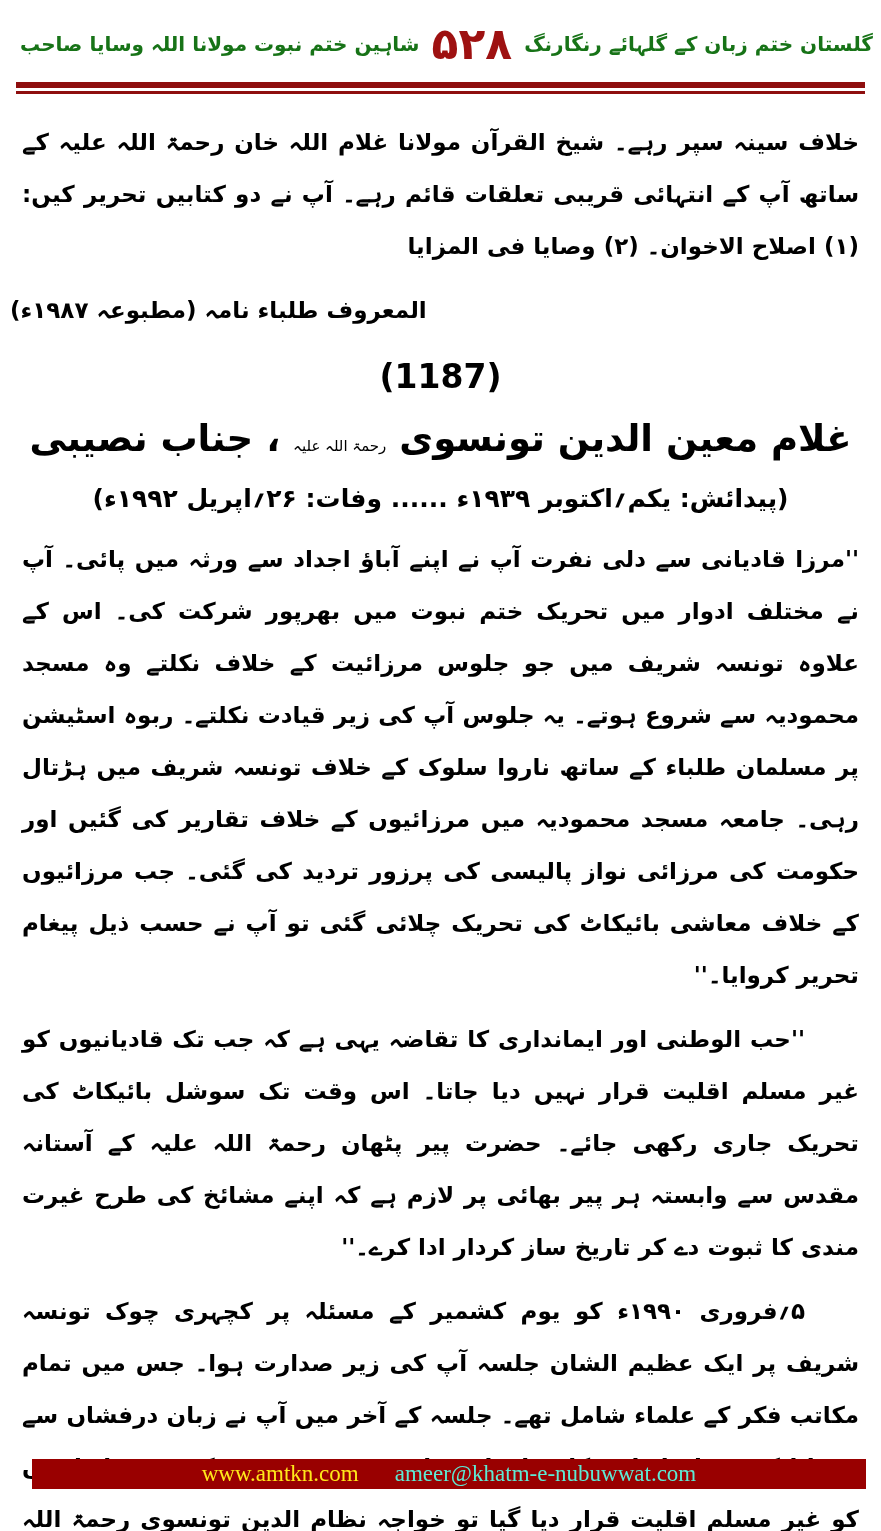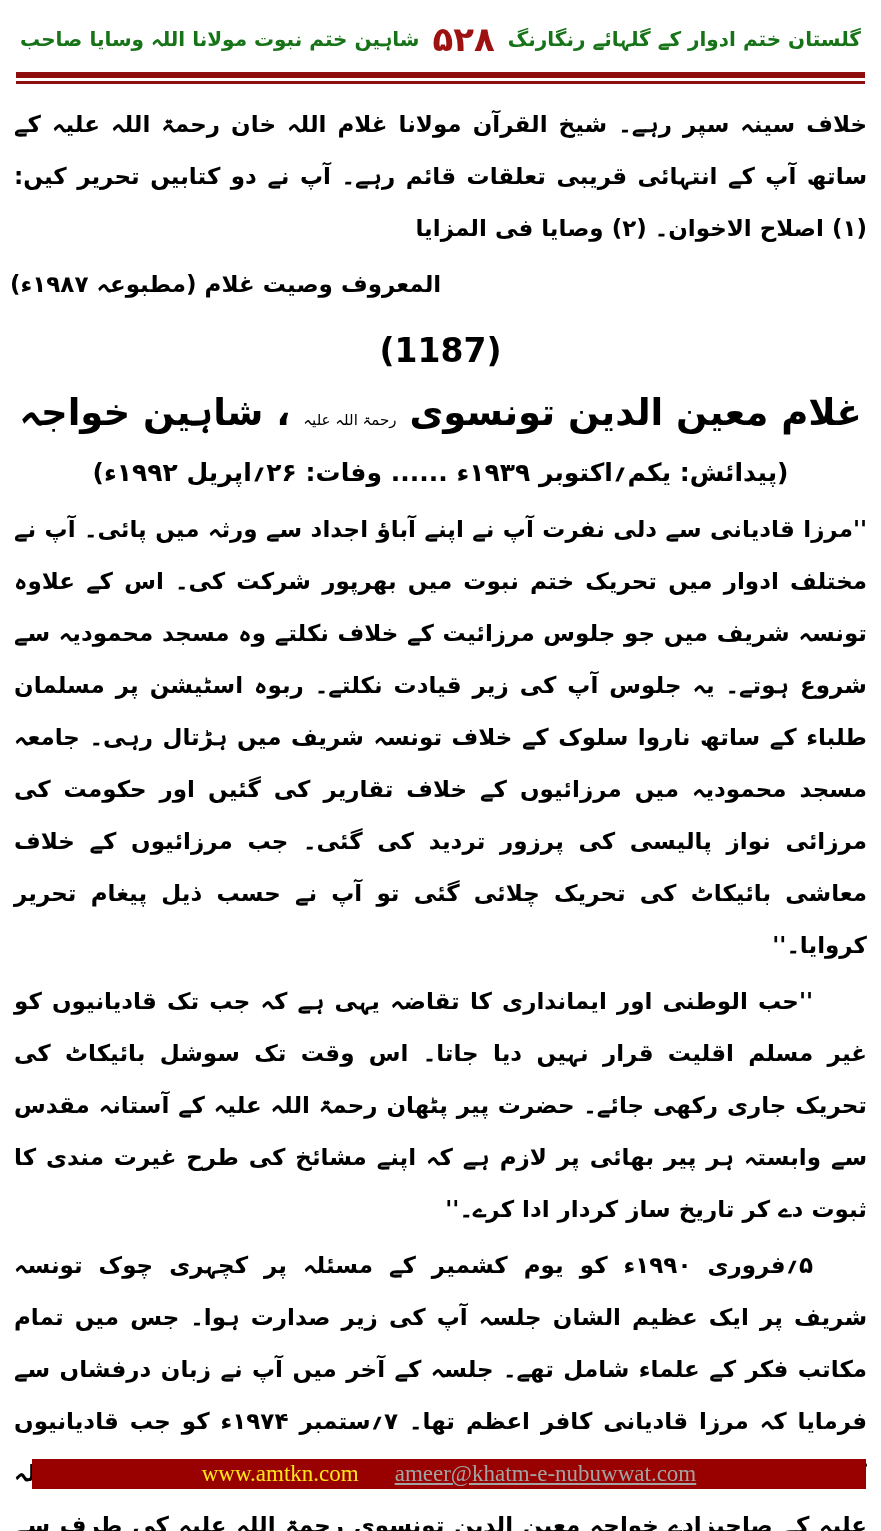--- a/index.html
+++ b/index.html
@@ -17,41 +17,41 @@
     padding:22px 20px 0 20px;
     gap:12px;
   }
   .hdr-side{
     color:var(--header-green,#177317);
     font-size:20px;font-weight:bold;line-height:1.5;
     direction:rtl;white-space:nowrap;
   }
   .hdr-num{
     color:var(--accent-red,#9e1111);
-    font-size:34px;font-weight:bold;line-height:1;
+    font-size:44px;font-weight:bold;line-height:1;
     direction:rtl;
   }
   
   .rule{
     margin:16px 16px 0 16px;
     height:3px;
     border-top:6px solid var(--rule-red,#8e0e0e);
     border-bottom:3px solid var(--rule-red,#8e0e0e);
   }
   
   .content{
     direction:rtl;
     padding:10px 10px 0 10px;
     color:#000;
     font-weight:bold;
     font-size:23px;
     line-height:52px;
     text-align:justify;
   }
-  .para{margin:4px;}
+  .para{margin:12px;}
   .indent{text-indent:54px;}
   .endrow{
     direction:ltr;
     display:flex;justify-content:space-between;align-items:center;
     height:52px;
   }
   .endrow .spacer{width:170px;}
   .entry-num{
     margin:16px 0 6px 0;
     text-align:center;
@@ -70,50 +70,50 @@
   }
   
   .footer-bar{
     position:absolute;left:32px;right:15px;top:1459px;height:30px;
     background:var(--footer-bg,#990000);
     display:flex;align-items:center;justify-content:center;gap:36px;
     font-family:"Liberation Serif",serif;
     font-size:23px;white-space:nowrap;
   }
   .f-yellow{color:var(--footer-yellow,#ffe81a);}
-  .f-white{color:#a3a3a3;text-decoration:underline;}
+  .f-white{color:#5eead4;}
 </style>
 </head>
 <body>
 
 <div class="page" style="--header-green: #177317; --accent-red: #9e1111; --rule-red: #8e0e0e; --footer-bg: #990000; --footer-yellow: #ffe81a;">
 
   <header class="hdr">
     <div class="hdr-side" dir="rtl">شاہین ختم نبوت مولانا اللہ وسایا صاحب</div>
     <div class="hdr-num">۵۲۸</div>
-    <div class="hdr-side" dir="rtl">گلستان ختم ادوار کے گلہائے رنگارنگ</div>
+    <div class="hdr-side" dir="rtl">گلستان ختم زبان کے گلہائے رنگارنگ</div>
   </header>
 
   <div class="rule"></div>
 
   <main class="content">
 
     <p class="para">خلاف سینہ سپر رہے۔ شیخ القرآن مولانا غلام اللہ خان رحمۃ اللہ علیہ کے ساتھ آپ کے انتہائی قریبی تعلقات قائم رہے۔ آپ نے دو کتابیں تحریر کیں: (۱) اصلاح الاخوان۔ (۲) وصایا فی المزایا</p>
 
     <div class="endrow">
-      <span dir="rtl">المعروف وصیت غلام (مطبوعہ ۱۹۸۷ء)</span>
+      <span dir="rtl">المعروف طلباء نامہ (مطبوعہ ۱۹۸۷ء)</span>
       <span class="spacer"></span>
     </div>
 
     <h2 class="entry-num">(1187)</h2>
 
     <h1 class="entry-name">
       <span>غلام معین الدین تونسوی</span>
       <span class="honorific">رحمۃ اللہ علیہ</span>
-      <span>، شاہین خواجہ</span>
+      <span>، جناب نصیبی</span>
     </h1>
 
     <h3 class="entry-dates">(پیدائش: یکم؍اکتوبر ۱۹۳۹ء ...... وفات: ۲۶؍اپریل ۱۹۹۲ء)</h3>
 
 
     <p class="para">''مرزا قادیانی سے دلی نفرت آپ نے اپنے آباؤ اجداد سے ورثہ میں پائی۔ آپ نے مختلف ادوار میں تحریک ختم نبوت میں بھرپور شرکت کی۔ اس کے علاوہ تونسہ شریف میں جو جلوس مرزائیت کے خلاف نکلتے وہ مسجد محمودیہ سے شروع ہوتے۔ یہ جلوس آپ کی زیر قیادت نکلتے۔ ربوہ اسٹیشن پر مسلمان طلباء کے ساتھ ناروا سلوک کے خلاف تونسہ شریف میں ہڑتال رہی۔ جامعہ مسجد محمودیہ میں مرزائیوں کے خلاف تقاریر کی گئیں اور حکومت کی مرزائی نواز پالیسی کی پرزور تردید کی گئی۔ جب مرزائیوں کے خلاف معاشی بائیکاٹ کی تحریک چلائی گئی تو آپ نے حسب ذیل پیغام تحریر کروایا۔''</p>
 
     <p class="para indent">''حب الوطنی اور ایمانداری کا تقاضہ یہی ہے کہ جب تک قادیانیوں کو غیر مسلم اقلیت قرار نہیں دیا جاتا۔ اس وقت تک سوشل بائیکاٹ کی تحریک جاری رکھی جائے۔ حضرت پیر پٹھان رحمۃ اللہ علیہ کے آستانہ مقدس سے وابستہ ہر پیر بھائی پر لازم ہے کہ اپنے مشائخ کی طرح غیرت مندی کا ثبوت دے کر تاریخ ساز کردار ادا کرے۔''</p>
 
     <p class="para indent">۵؍فروری ۱۹۹۰ء کو یوم کشمیر کے مسئلہ پر کچہری چوک تونسہ شریف پر ایک عظیم الشان جلسہ آپ کی زیر صدارت ہوا۔ جس میں تمام مکاتب فکر کے علماء شامل تھے۔ جلسہ کے آخر میں آپ نے زبان درفشاں سے فرمایا کہ مرزا قادیانی کافر اعظم تھا۔ ۷؍ستمبر ۱۹۷۴ء کو جب قادیانیوں کو غیر مسلم اقلیت قرار دیا گیا تو خواجہ نظام الدین تونسوی رحمۃ اللہ علیہ کے صاحبزادے خواجہ معین الدین تونسوی رحمۃ اللہ علیہ کی طرف سے ماہنامہ رسالہ ''نظام الدین'' ملتان میں اکتوبر ۱۹۷۴ء کو ایک پیغام تہنیت شائع کرایا کہ: ''انتہائی خوش نصیبی کی بات ہے کہ ہم نے اپنی آنکھوں سے ختم</p>

